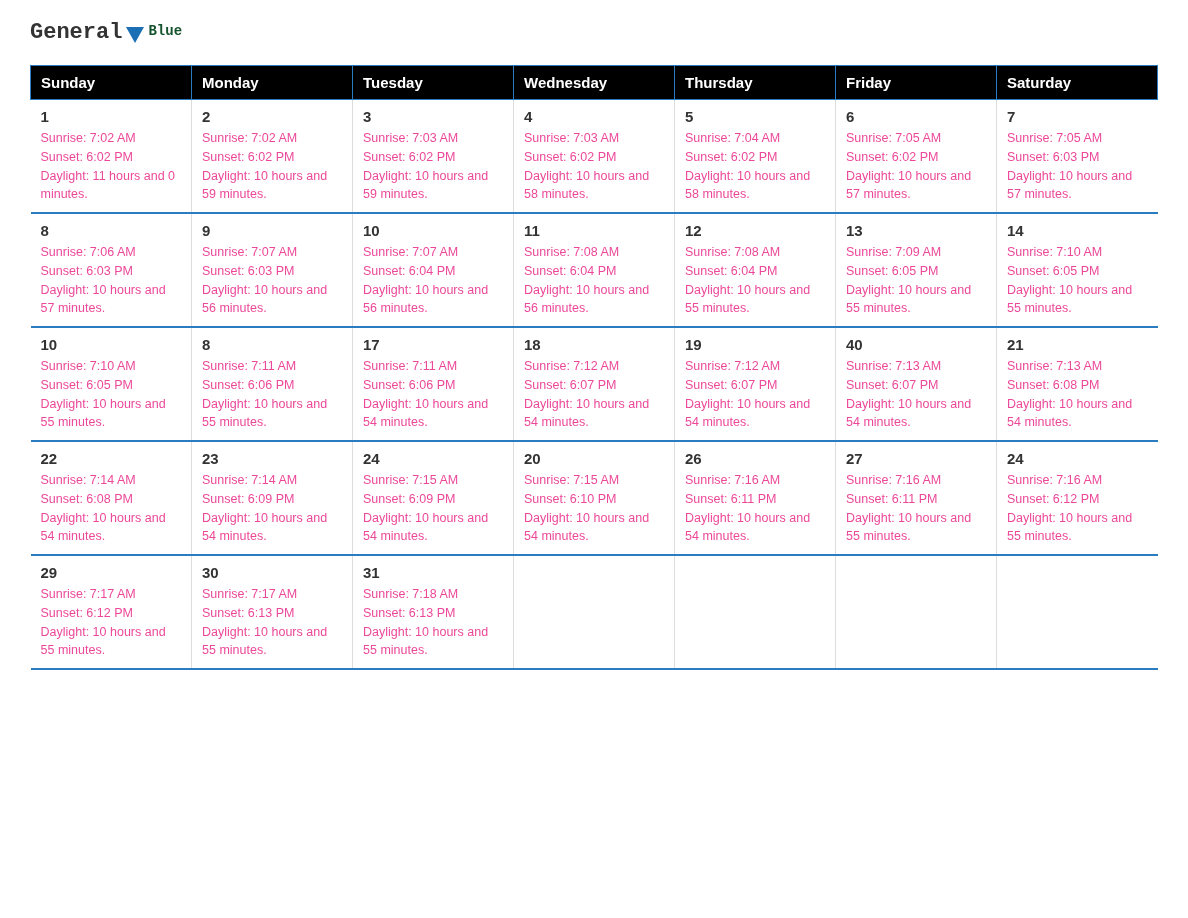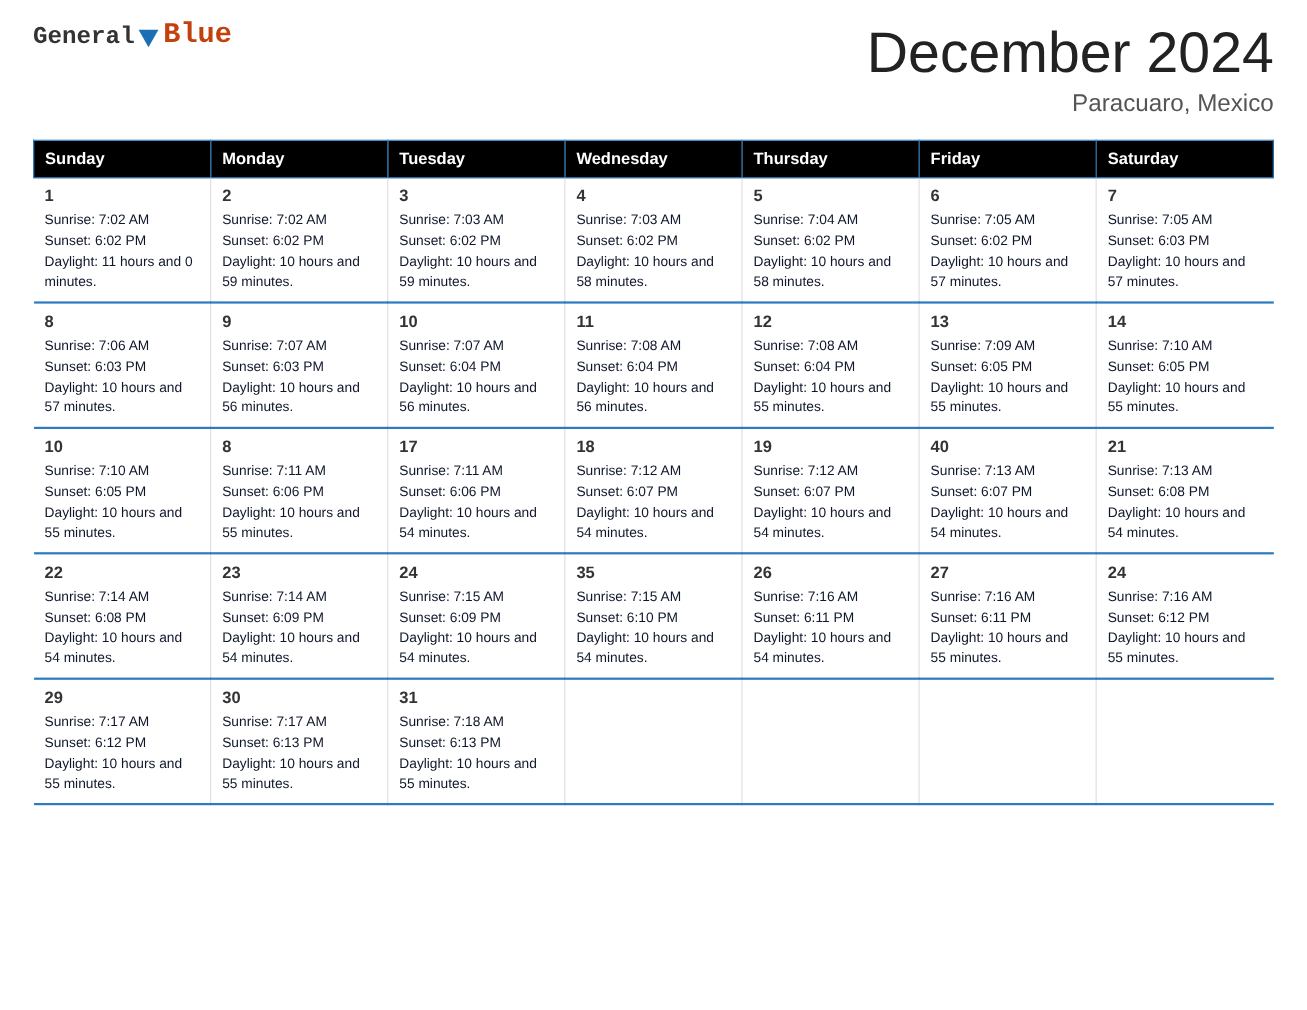--- a/index.html
+++ b/index.html
@@ -20,23 +20,23 @@
       display: flex;
       align-items: center;
       gap: 4px;
     }
     .logo-text-general {
       font-size: 22px;
       font-weight: bold;
       color: #333;
     }
     .logo-text-blue {
-      font-size: 26px;
+      font-size: 14px;
       font-weight: bold;
-      color: #c2410c;
+      color: #14532d;
     }
     .logo-icon {
       display: flex;
       align-items: center;
       font-family: Liberation Mono, monospace;
     }
     .logo-row1 {
       display: flex;
       align-items: center;
     }
@@ -91,45 +91,41 @@
     }
     .day-number {
       font-size: 15px;
       font-weight: 600;
       display: block;
       margin-bottom: 4px;
     }
     .day-info {
       font-size: 12.5px;
       line-height: 1.5;
-      color: #0f172a;
+      color: #ec4899;
     }
     .empty-cell {
       background: #fff;
     }
   </style>
 </head>
 <body>
 
 <div class="header">
   <div class="logo">
     <div class="logo-icon">
       <div class="logo-row1">
         <span class="logo-text-general">General</span>
         <svg width="22" height="22" viewBox="0 0 22 22" style="margin-left:2px; margin-top:2px;">
           <polygon points="2,4 20,4 11,20" fill="#1a6fb5"></polygon>
         </svg>
       </div>
       <span class="logo-text-blue" style="margin-top:-4px; margin-left:2px;">Blue</span>
     </div>
   </div>
-  <div class="title-block">
-    <h1>December 2024</h1>
-    <h2>Paracuaro, Mexico</h2>
-  </div>
 </div>
 
 <table class="calendar">
   <thead>
     <tr>
     <th>Sunday</th>
         <th>Monday</th>
         <th>Tuesday</th>
         <th>Wednesday</th>
         <th>Thursday</th>
@@ -235,21 +231,21 @@
       </td>
         <td>
         <span class="day-number">23</span>
         <span class="day-info">Sunrise: 7:14 AM<br>Sunset: 6:09 PM<br>Daylight: 10 hours and 54 minutes.</span>
       </td>
         <td>
         <span class="day-number">24</span>
         <span class="day-info">Sunrise: 7:15 AM<br>Sunset: 6:09 PM<br>Daylight: 10 hours and 54 minutes.</span>
       </td>
         <td>
-        <span class="day-number">35</span>
+        <span class="day-number">20</span>
         <span class="day-info">Sunrise: 7:15 AM<br>Sunset: 6:10 PM<br>Daylight: 10 hours and 54 minutes.</span>
       </td>
         <td>
         <span class="day-number">26</span>
         <span class="day-info">Sunrise: 7:16 AM<br>Sunset: 6:11 PM<br>Daylight: 10 hours and 54 minutes.</span>
       </td>
         <td>
         <span class="day-number">27</span>
         <span class="day-info">Sunrise: 7:16 AM<br>Sunset: 6:11 PM<br>Daylight: 10 hours and 55 minutes.</span>
       </td>

